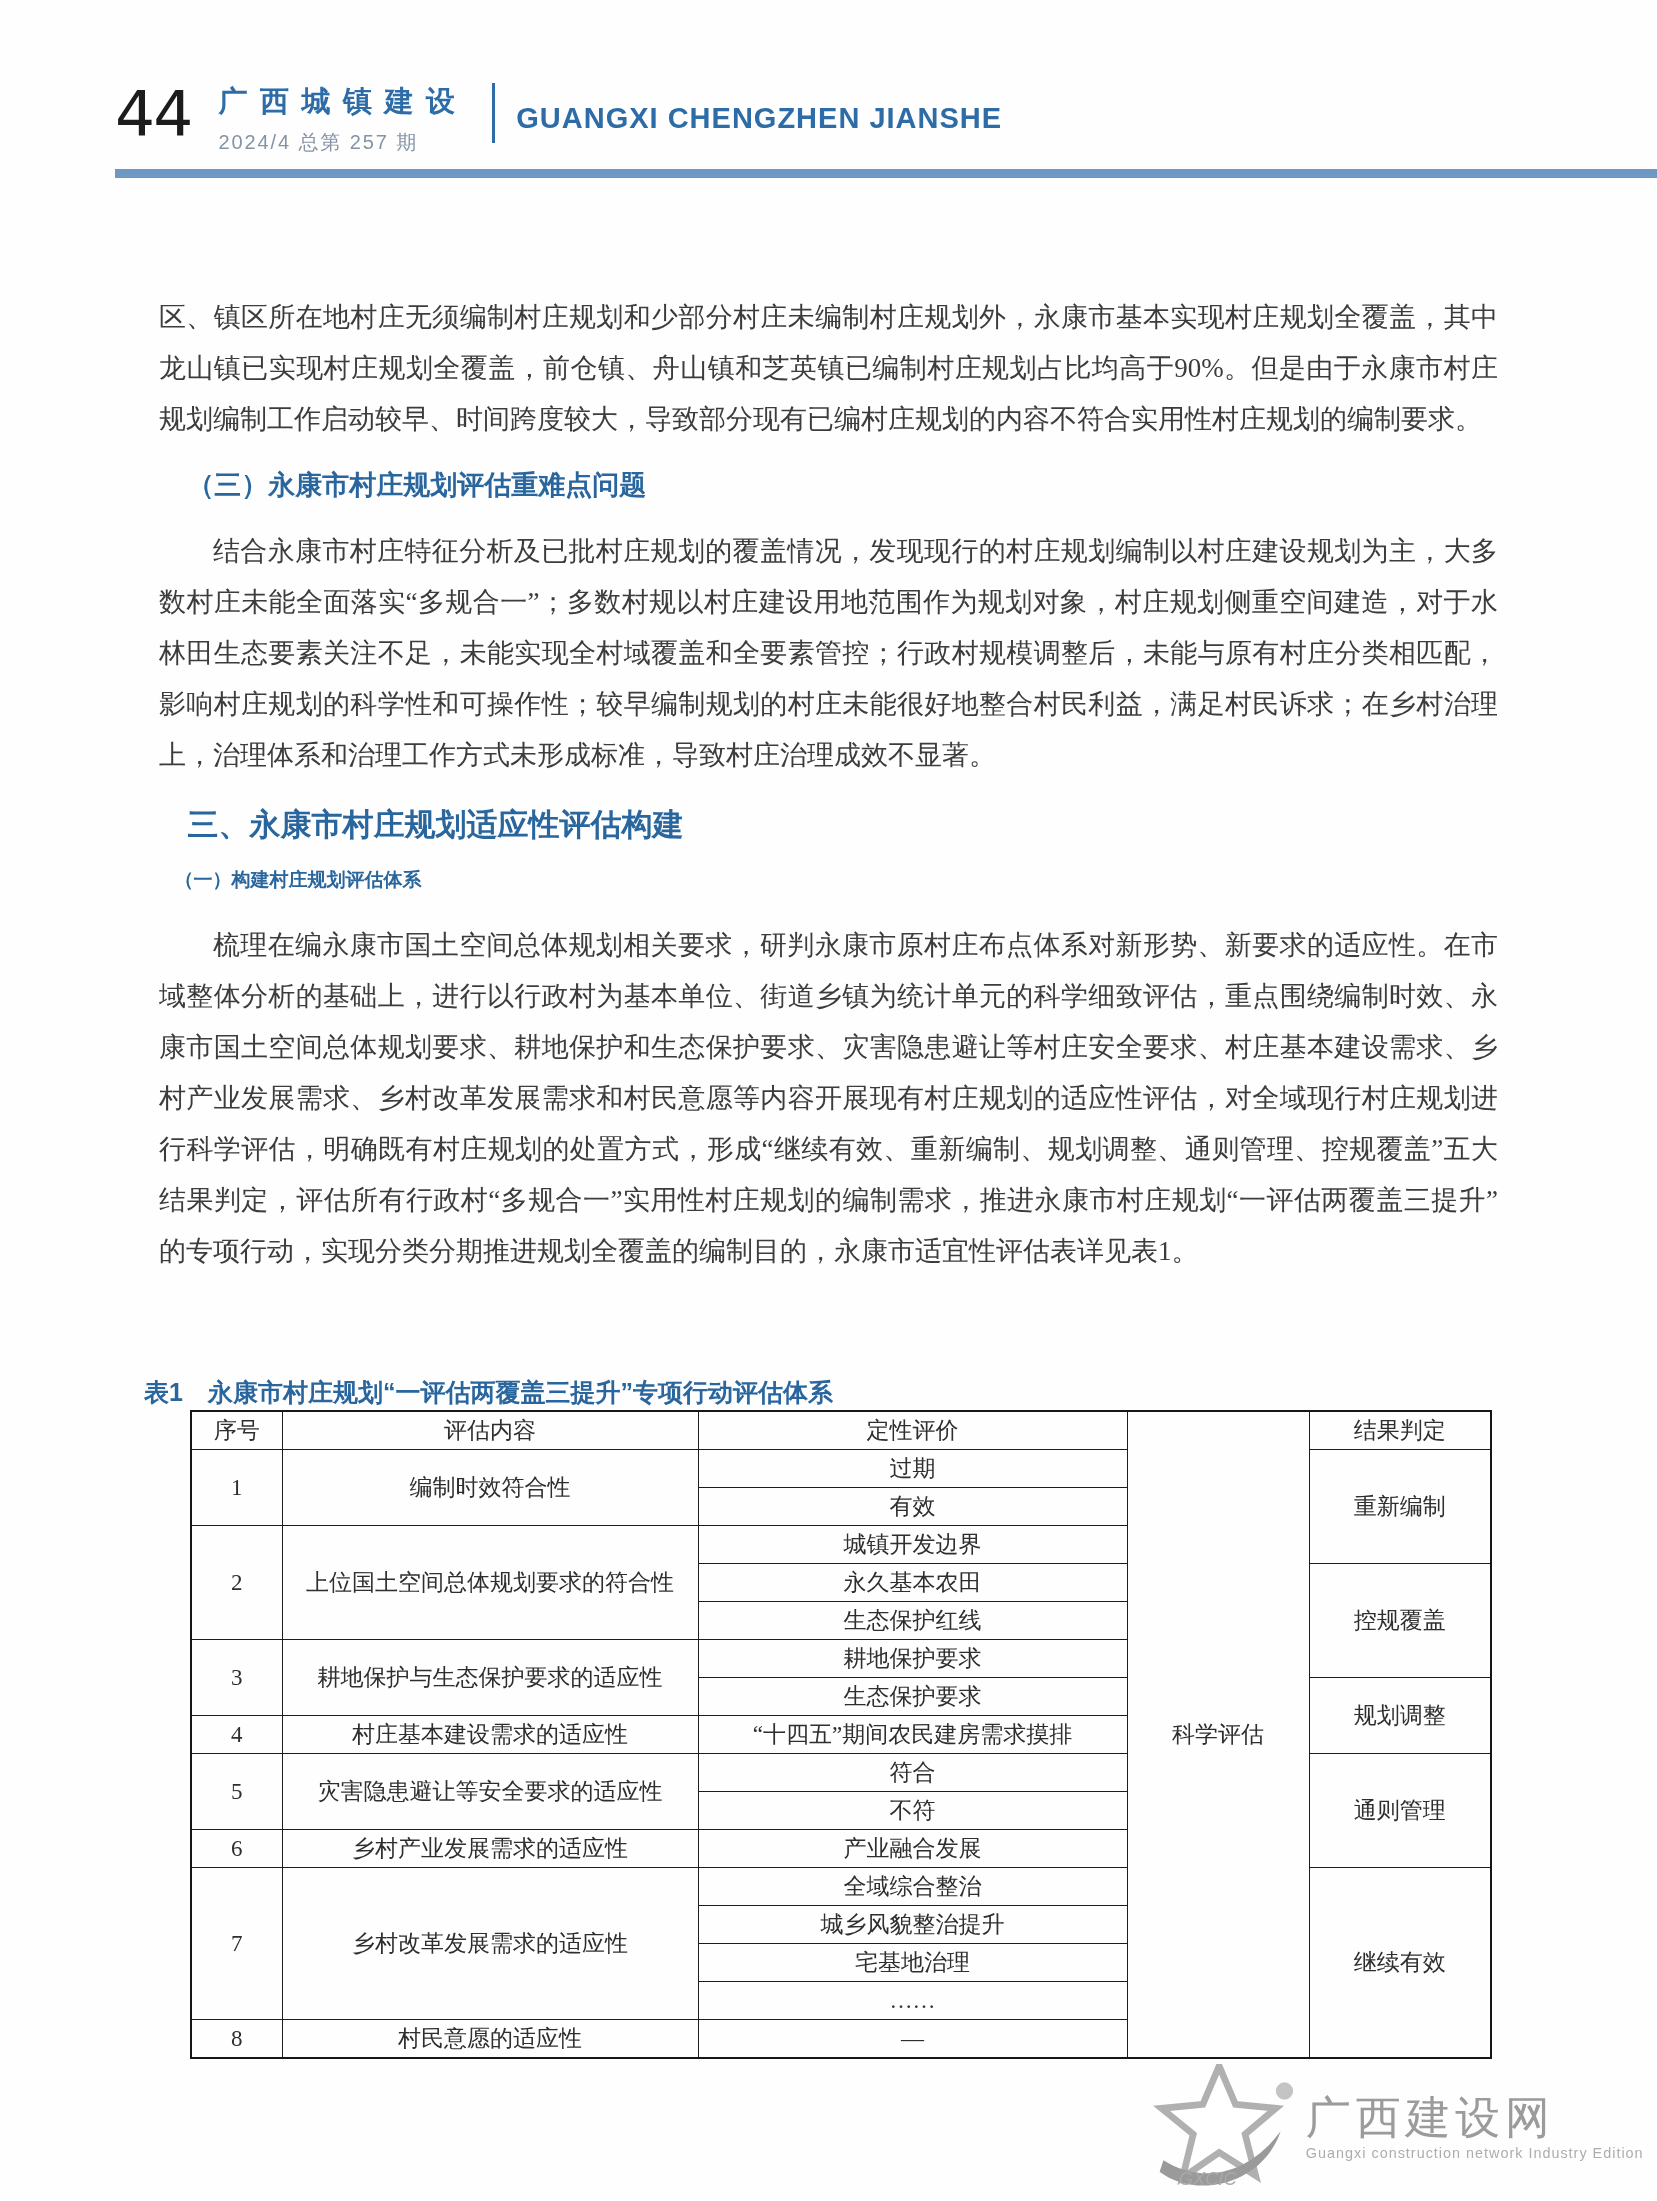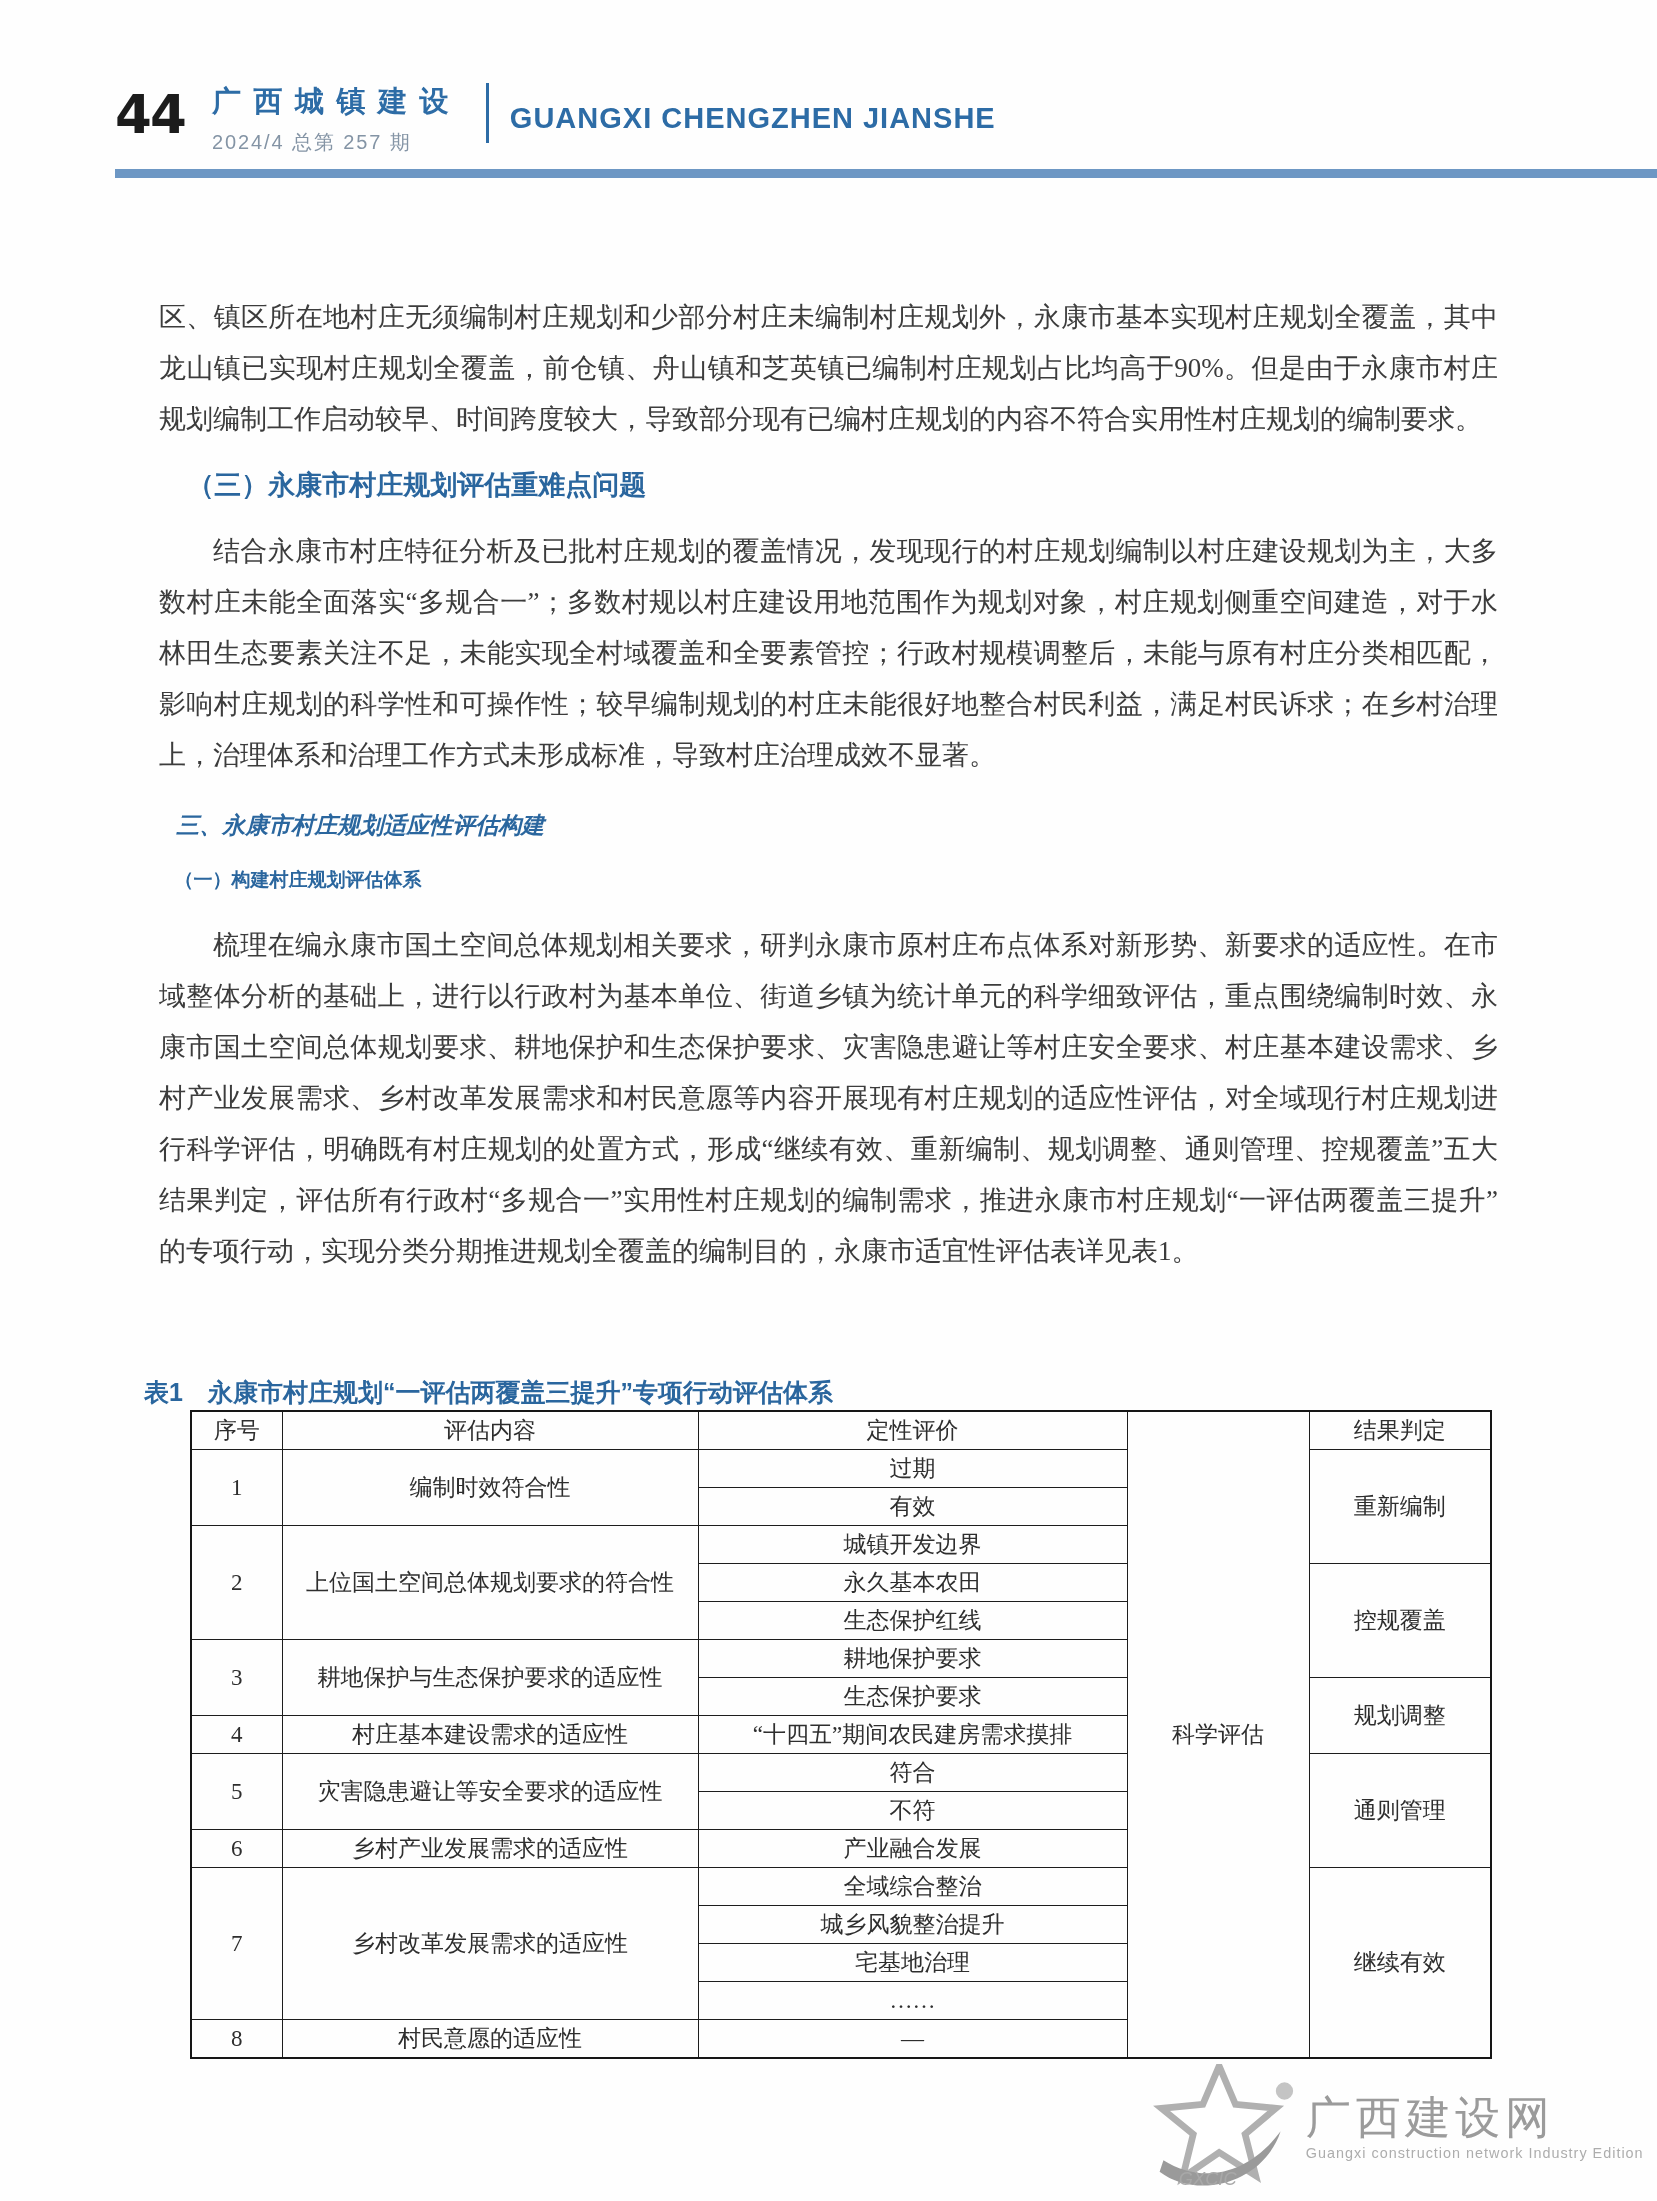--- a/index.html
+++ b/index.html
@@ -6,21 +6,21 @@
   html,body{margin:0;padding:0;background:#e9e9e9;}
   .page{
     position:relative;width:1657px;height:2202px;margin:0 auto;
     background:#fefefe;overflow:hidden;
     font-family:"Liberation Serif","DejaVu Serif",serif;
   }
   
   .hdr{position:absolute;top:81px;left:115px;right:0;display:flex;align-items:flex-start;}
   .page-num{
     font-family:"DejaVu Sans","Liberation Sans",sans-serif;
-    font-weight:bold;font-size:53px;line-height:67px;color:#1c1c1c;letter-spacing:-1.9px;
+    font-weight:normal;font-size:63px;line-height:67px;color:#1c1c1c;letter-spacing:-1.9px;
   }
   .jt-block{margin-left:27px;padding-top:3.8px;}
   .jt-cn{
     font-family:"Liberation Sans",sans-serif;font-weight:bold;
     font-size:29px;line-height:33px;color:#2d6ca6;letter-spacing:12.5px;white-space:nowrap;
   }
   .jt-issue{
     font-family:"Liberation Sans",sans-serif;
     font-size:20px;line-height:25px;color:#8494a5;margin-top:12px;letter-spacing:1.9px;white-space:nowrap;
   }
@@ -36,21 +36,21 @@
     font-size:27px;line-height:51px;color:#3c3c3c;text-align:justify;
   }
   .article p{margin:15px;text-indent:2em;}
   .article p.noindent{text-indent:0;}
   .article h3{
     margin:0;font-family:"Liberation Sans",sans-serif;font-weight:bold;
     font-size:27px;line-height:51px;color:#2a669e;text-indent:1.6em;text-align:left;
   }
   .article h1{
     margin:15.4px 0 0 0;font-family:"Liberation Sans",sans-serif;font-weight:bold;
-    font-size:23px;line-height:58px;color:#2a669e;text-indent:1.4em;text-align:left;font-style:italic;
+    font-size:31px;line-height:58px;color:#2a669e;text-indent:1.4em;text-align:left;
   }
   .article h2{
     margin:0;font-family:"Liberation Sans",sans-serif;font-weight:bold;
     font-size:19px;line-height:51px;color:#2a669e;text-indent:1.6em;text-align:left;
   }
   
   .tbl-caption{
     position:absolute;top:1376px;left:144px;width:1369px;height:35px;
     font-family:"Liberation Sans",sans-serif;font-weight:bold;
     font-size:25px;color:#2a669e;

